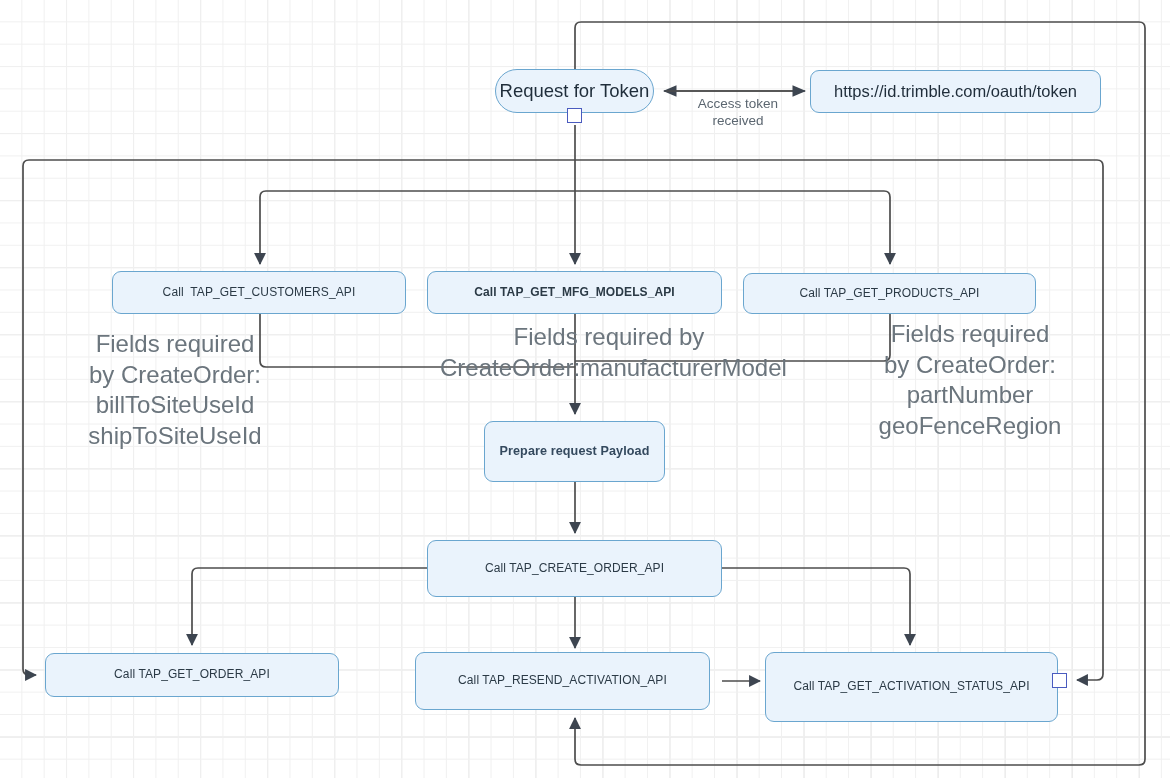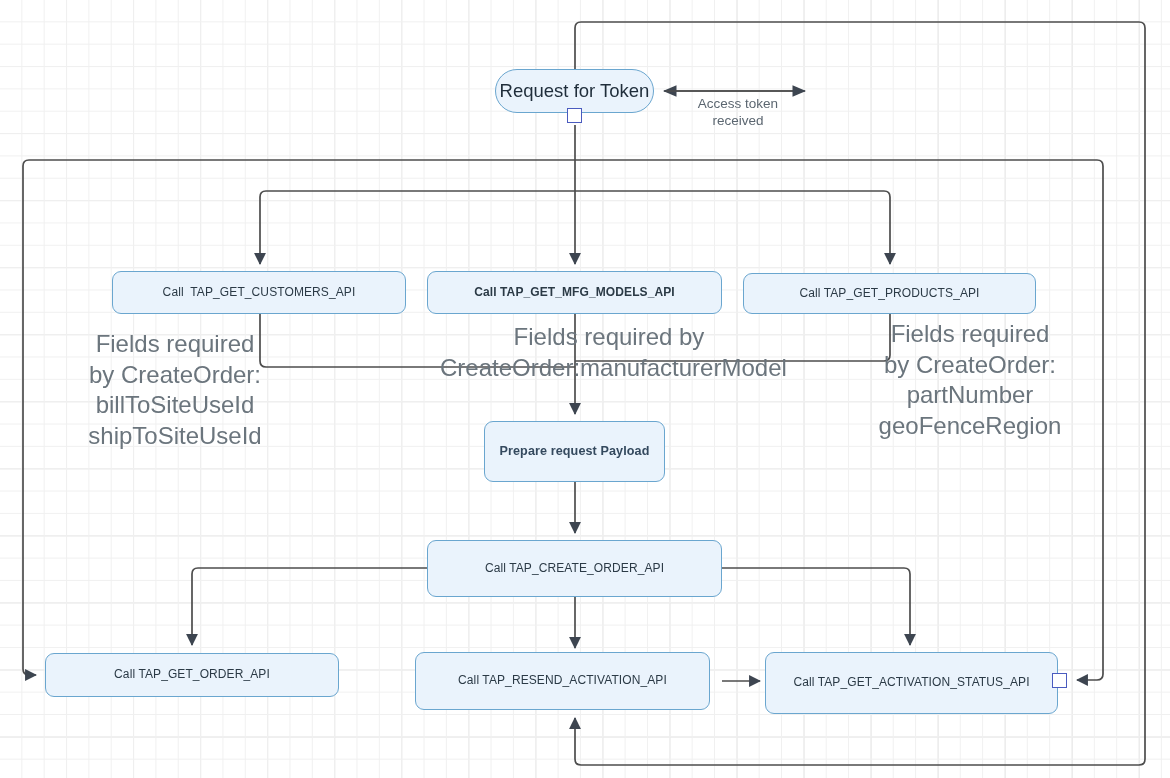--- a/index.html
+++ b/index.html
@@ -138,20 +138,23 @@
       <path d="M 722 681 L 760 681" marker-end="url(#arrow)"></path>
 
     </g>
   </svg>
 
   <div class="node node-pill" style="left:495px; top:69px; width:159px; height:44px;">
     <span>Request for Token</span>
   </div>
   <div class="port" style="left:567px; top:108px;"></div>
 
+  <div class="node node-url" style="left:810px; top:70px; width:291px; height:43px;">
+    <span>https://id.trimble.com/oauth/token</span>
+  </div>
 
   <div class="node node-api" style="left:112px; top:271px; width:294px; height:43px;">
     <span>Call  TAP_GET_CUSTOMERS_API</span>
   </div>
 
   <div class="node node-api" style="left:427px; top:271px; width:295px; height:43px;font-weight:bold;">
     <span>Call TAP_GET_MFG_MODELS_API</span>
   </div>
 
   <div class="node node-api" style="left:743px; top:273px; width:293px; height:41px;">
@@ -167,21 +170,21 @@
   </div>
 
   <div class="node node-api" style="left:45px; top:653px; width:294px; height:44px;">
     <span>Call TAP_GET_ORDER_API</span>
   </div>
 
   <div class="node node-api" style="left:415px; top:652px; width:295px; height:58px;">
     <span>Call TAP_RESEND_ACTIVATION_API</span>
   </div>
 
-  <div class="node node-api" style="left:765px; top:652px; width:293px; height:62px;">
+  <div class="node node-api" style="left:765px; top:652px; width:293px; height:70px;">
     <span>Call TAP_GET_ACTIVATION_STATUS_API</span>
   </div>
   <div class="port" style="left:1052px; top:673px;"></div>
 
   <div class="edge-label label-small" style="left:668px; top:95px; width:140px;">Access token
 received</div>
 
   <div class="edge-label label-note" style="left:74px; top:329px; width:202px;">Fields required
 by CreateOrder:
 billToSiteUseId

